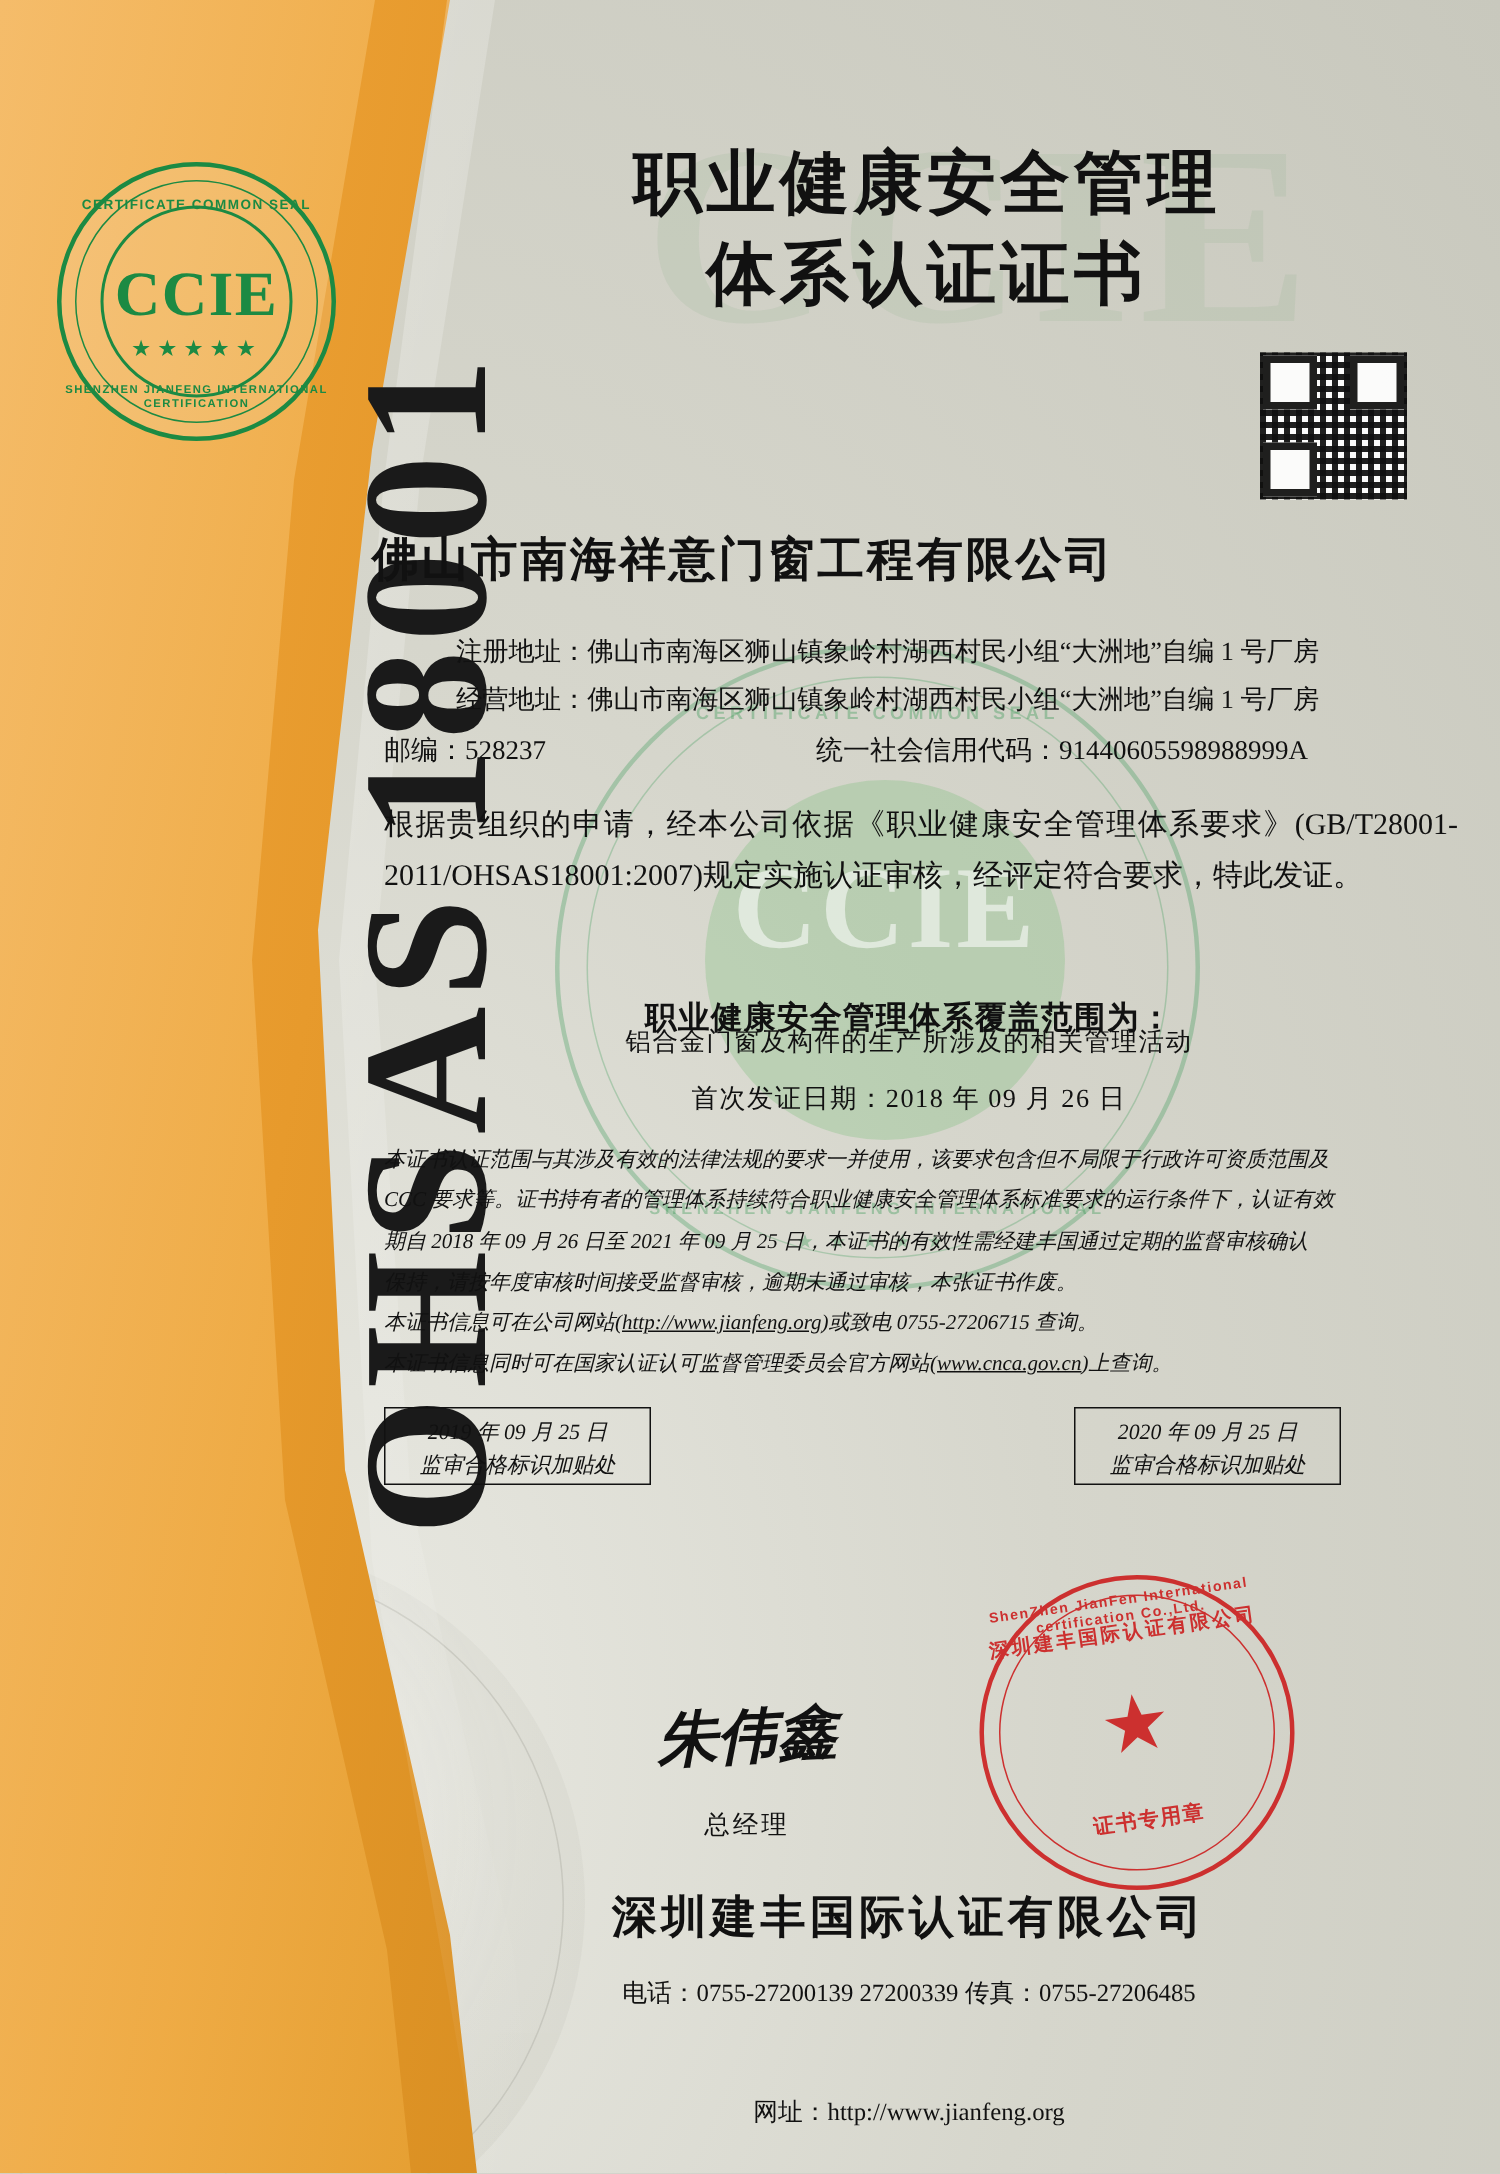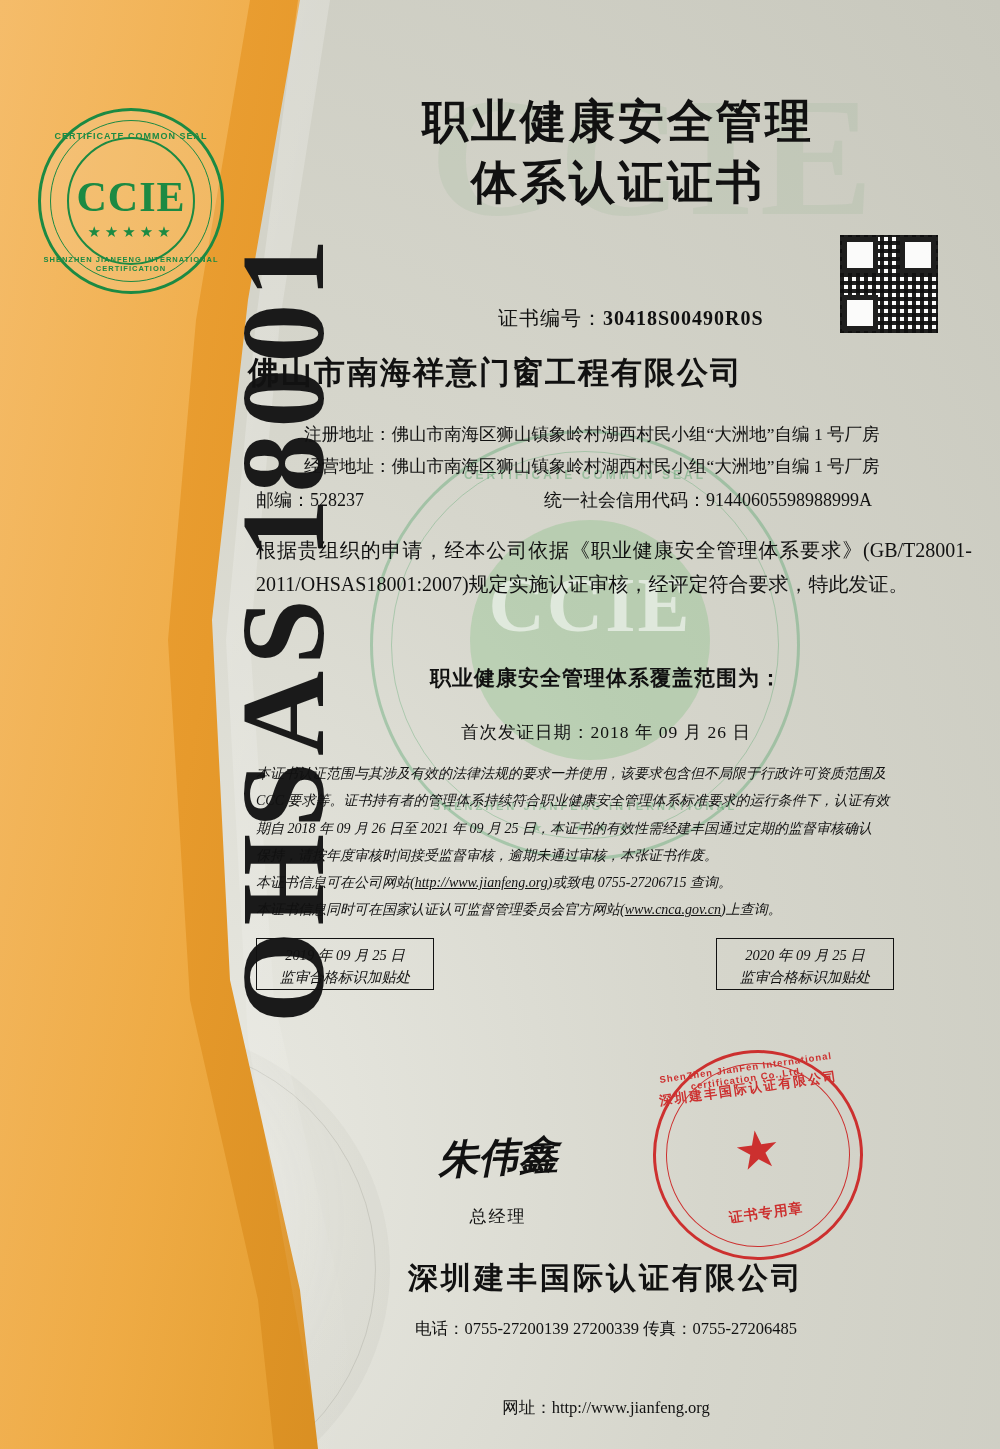--- a/index.html
+++ b/index.html
@@ -309,41 +309,39 @@
 
     <div class="title">
       <div>职业健康安全管理</div>
       <div>体系认证证书</div>
     </div>
 
     <div class="qr">
         <div class="bl"></div>
       </div>
 
-    <div class="cert-no">
-      <span>证书编号：</span><b>30418S00490R0S</b>
-    </div>
 
     <div class="company">佛山市南海祥意门窗工程有限公司</div>
 
     <div class="addr">
       <div>注册地址：佛山市南海区狮山镇象岭村湖西村民小组“大洲地”自编 1 号厂房</div>
       <div>经营地址：佛山市南海区狮山镇象岭村湖西村民小组“大洲地”自编 1 号厂房</div>
     </div>
 
     <div class="row2">
       <span>邮编：</span><span>528237</span>
       <span class="right">
         <span>统一社会信用代码：</span><span>91440605598988999A</span>
       </span>
     </div>
 
     <div class="para">根据贵组织的申请，经本公司依据《职业健康安全管理体系要求》(GB/T28001-2011/OHSAS18001:2007)规定实施认证审核，经评定符合要求，特此发证。</div>
 
     <div class="scope-title">职业健康安全管理体系覆盖范围为：</div>
+    <div class="scope-body">铝合金门窗及构件的生产所涉及的相关管理活动</div>
     <div class="first-issue">首次发证日期：2018 年 09 月 26 日</div>
 
     <div class="fineprint">
       <span class="l">本证书认证范围与其涉及有效的法律法规的要求一并使用，该要求包含但不局限于行政许可资质范围及</span>
       <span class="l">CCC 要求等。证书持有者的管理体系持续符合职业健康安全管理体系标准要求的运行条件下，认证有效</span>
       <span class="l">期自 2018 年 09 月 26 日至 2021 年 09 月 25 日，本证书的有效性需经建丰国通过定期的监督审核确认</span>
       <span class="l">保持，请按年度审核时间接受监督审核，逾期未通过审核，本张证书作废。</span>
       <span class="l"><span>本证书信息可在公司网站(</span><a href="#">http://www.jianfeng.org</a><span>)或致电 0755-27206715 查询。</span></span>
       <span class="l"><span>本证书信息同时可在国家认证认可监督管理委员会官方网站(</span><a href="#">www.cnca.gov.cn</a><span>)上查询。</span></span>
     </div>

